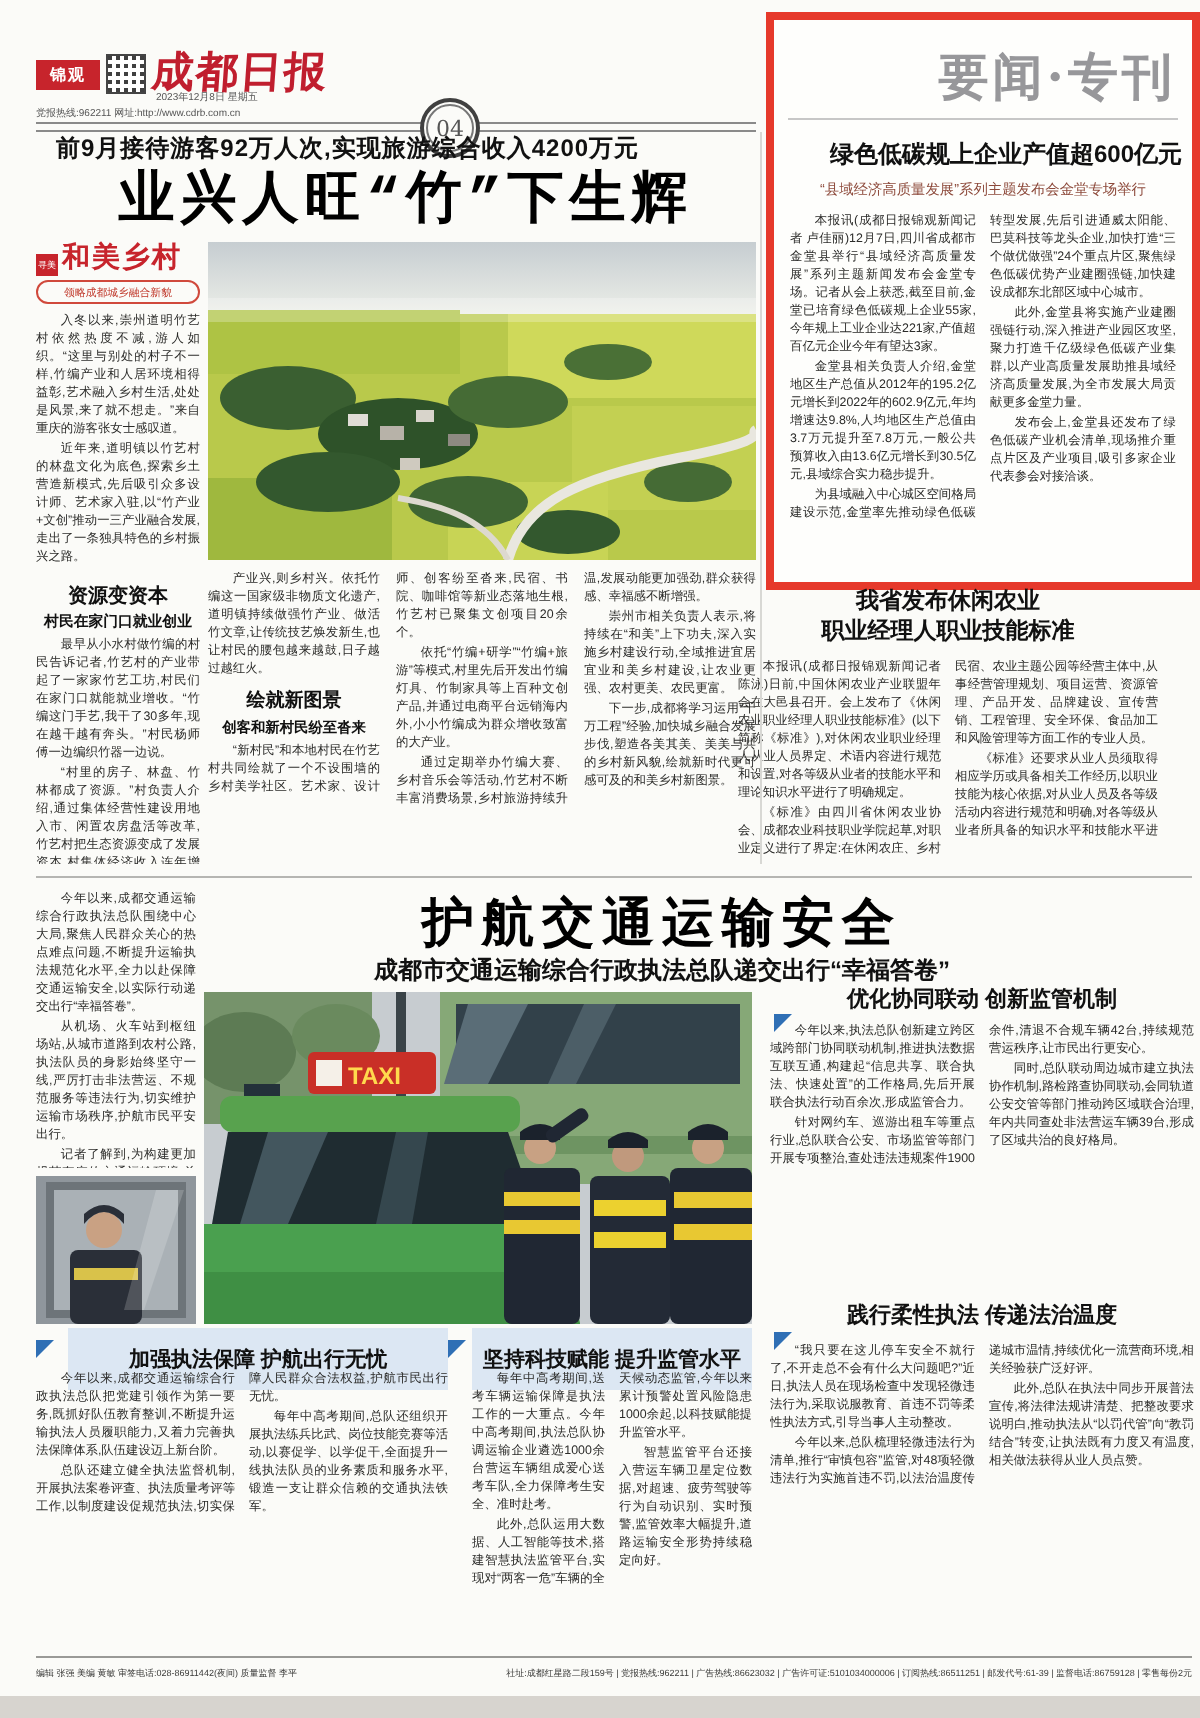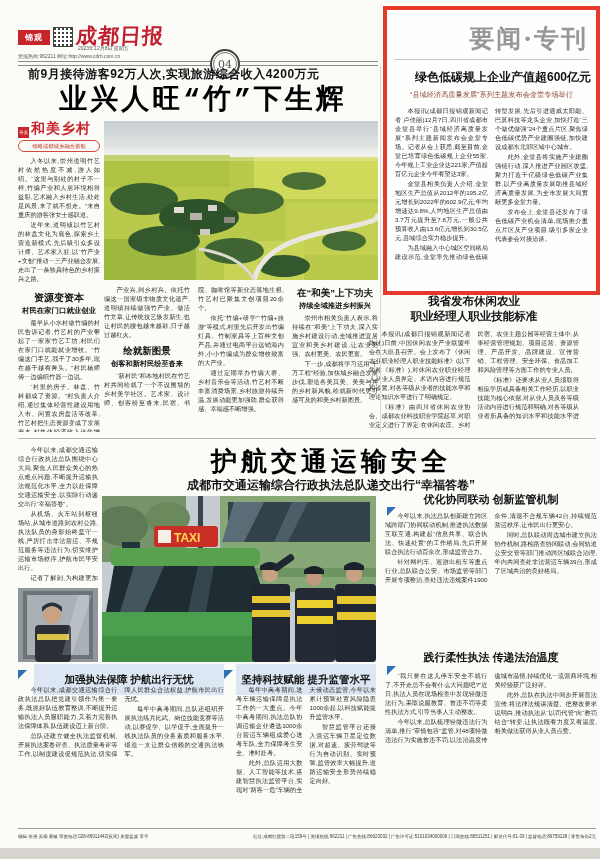--- a/index.html
+++ b/index.html
@@ -161,24 +161,20 @@
 
   <div class="abs bt cols3 clip" style="left:104px;top:286px;width:274px;height:147px;">
     <p>产业兴,则乡村兴。依托竹编这一国家级非物质文化遗产,道明镇持续做强竹产业、做活竹文章,让传统技艺焕发新生,也让村民的腰包越来越鼓,日子越过越红火。</p>
     <div class="inline-head">
       <div class="t">绘就新图景</div>
       <div class="s">创客和新村民纷至沓来</div>
     </div>
     <p>“新村民”和本地村民在竹艺村共同绘就了一个不设围墙的乡村美学社区。艺术家、设计师、创客纷至沓来,民宿、书院、咖啡馆等新业态落地生根,竹艺村已聚集文创项目20余个。</p>
     <p>依托“竹编+研学”“竹编+旅游”等模式,村里先后开发出竹编灯具、竹制家具等上百种文创产品,并通过电商平台远销海内外,小小竹编成为群众增收致富的大产业。</p>
     <p>通过定期举办竹编大赛、乡村音乐会等活动,竹艺村不断丰富消费场景,乡村旅游持续升温,发展动能更加强劲,群众获得感、幸福感不断增强。</p>
-    <div class="inline-head">
-      <div class="t">在“和美”上下功夫</div>
-      <div class="s">持续全域推进乡村振兴</div>
-    </div>
     <p>崇州市相关负责人表示,将持续在“和美”上下功夫,深入实施乡村建设行动,全域推进宜居宜业和美乡村建设,让农业更强、农村更美、农民更富。</p>
     <p>下一步,成都将学习运用“千万工程”经验,加快城乡融合发展步伐,塑造各美其美、美美与共的乡村新风貌,绘就新时代更可感可及的和美乡村新图景。</p>
   </div>
 
   <div class="divider"></div>
 
   <div class="abs t-head" style="left:96px;top:444px;width:470px;">护航交通运输安全</div>
   <div class="abs t-sub" style="left:96px;top:477px;width:470px;">成都市交通运输综合行政执法总队递交出行“幸福答卷”</div>
 
   <div class="abs bt clip" style="left:18px;top:446px;width:80px;height:138px;">

